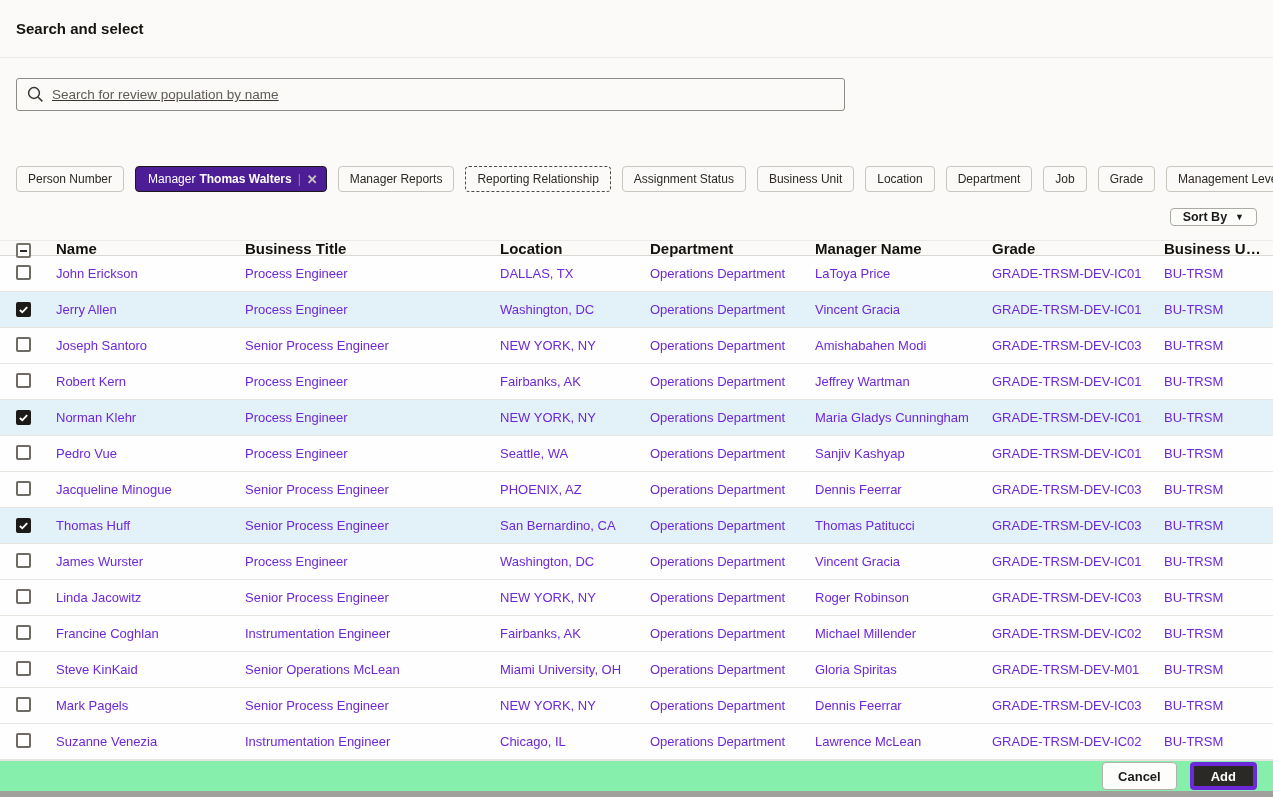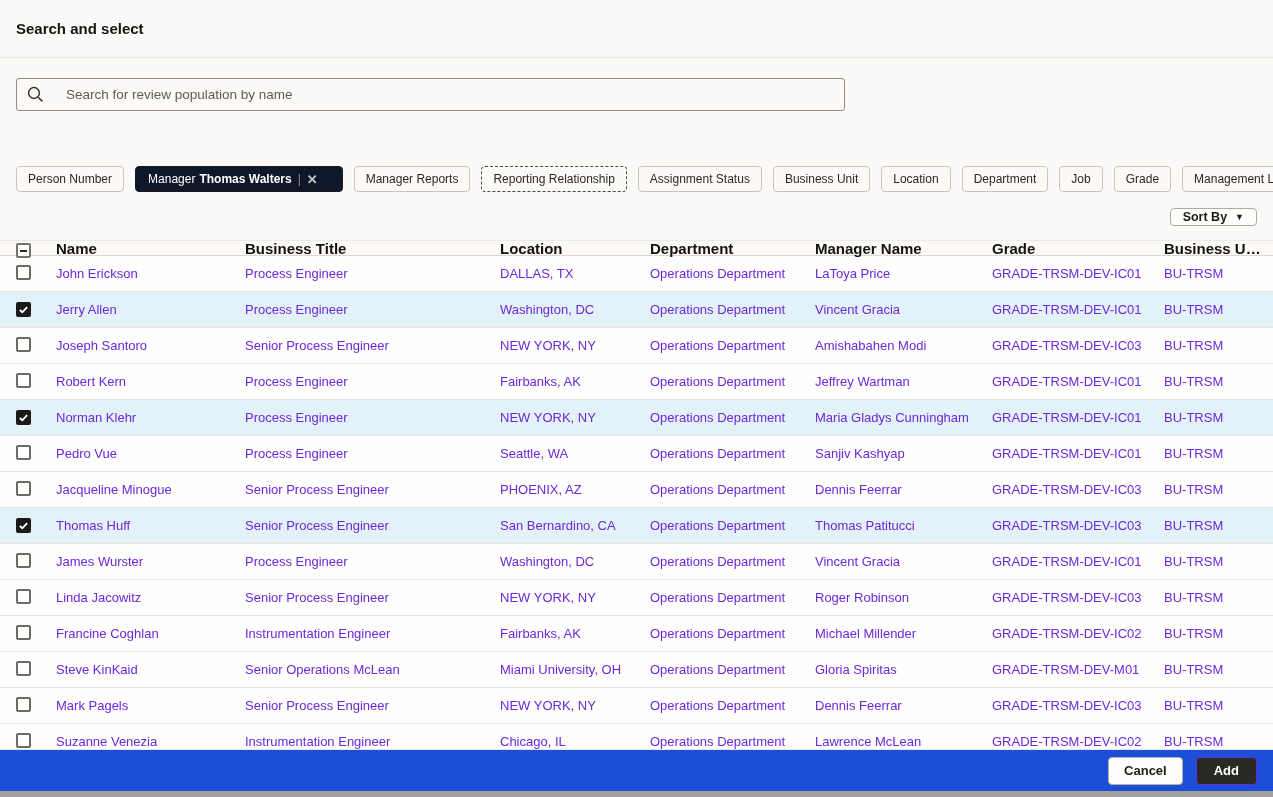--- a/index.html
+++ b/index.html
@@ -11,31 +11,31 @@
   .titlebar { height:58px; display:flex; align-items:center; padding:0 16px;
     border-bottom:1px solid #ebe9e6; }
   .titlebar h1 { font-size:15px; font-weight:bold; color:#161411; }
 
   .search-wrap { margin:20px 16px 0 16px; width:829px; height:33px;
     border:1px solid #8e8a85; border-radius:3px; background:#fbfaf8;
     display:flex; align-items:center; padding:0 10px; }
   .search-wrap svg { flex:0 0 auto; }
   .search-wrap input { border:none; outline:none; background:transparent;
     font-family:"Liberation Sans", sans-serif; font-size:13.5px; color:#3a3733;
-    margin-left:22px; width:100%; }
+    margin-left:8px; width:100%;text-decoration:underline; }
   .search-wrap input::placeholder { color:#5f5b55; opacity:1; }
 
   .chip-row { margin:7px 16px 0 16px; display:flex; align-items:center; flex-wrap:nowrap; }
   .chips { display:flex; align-items:center; gap:11px; }
   .chip { height:26px; display:inline-flex; align-items:center; padding:0 11px;
     border:1px solid #c9c5bf; border-radius:4px; background:transparent;
     font-size:12px; color:#2c2924; white-space:nowrap; cursor:pointer;margin-top:48px; }
   .chip.dashed { border:1px dashed #4d4a45; }
-  .chip.selected { background:#0f172a; border-color:#1c1a18; color:#ffffff;
-    font-weight:bold; padding:0 24px 0 12px; }
+  .chip.selected { background:#4c1d95; border-color:#1c1a18; color:#ffffff;
+    font-weight:bold; padding:0 8px 0 12px; }
   .chip.selected .chip-prefix { font-weight:normal; margin-right:4px; }
   .chip.selected .chip-sep { color:#8f8c88; font-weight:normal; margin:0 6px; }
   .chip.selected .chip-x { color:#c9c6c2; font-size:13px; font-weight:bold; cursor:pointer; }
 
   .sort-row { margin:16px 16px 0 16px; display:flex; justify-content:flex-end; }
   .sort-btn { height:18px; display:inline-flex; align-items:center; gap:8px;
     border:1px solid #adaaa4; border-radius:4px; background:#fdfdfc;
     font-size:12.5px; font-weight:bold; color:#1c1a17; padding:0 12px; cursor:pointer;
     font-family:"Liberation Sans", sans-serif; }
   .caret { font-size:9px; color:#1c1a17; }
@@ -50,27 +50,27 @@
     background:#fefefe; cursor:pointer; }
   .trow.checked { background:#e3f1f9; }
   .cell { padding-right:10px; overflow:hidden; white-space:nowrap; text-overflow:ellipsis; }
   .checkbox { width:15px; height:15px; border:2px solid #6e6a64; border-radius:2px;
     background:#fff; display:inline-flex; align-items:center; justify-content:center;
     cursor:pointer; }
   .checkbox.on { background:#1c1a18; border-color:#1c1a18; }
   .checkbox.indet { border-color:#76726c; }
   .checkbox.indet::after { content:""; width:7px; height:2px; background:#2c2924; }
 
-  .footer { position:absolute; left:0; right:0; bottom:6px; height:42px;
-    border-top:1px solid #e8e5e1; background:#1d4ed8; display:flex;
+  .footer { position:absolute; left:0; right:0; bottom:6px; height:31px;
+    border-top:1px solid #e8e5e1; background:#86efac; display:flex;
     align-items:center; justify-content:flex-end; gap:13px; padding:0 16px; }
   .btn { height:28px; border-radius:4px; font-size:13px; font-weight:bold;
     font-family:"Liberation Sans", sans-serif; cursor:pointer; }
   .btn.secondary { background:#fdfdfc; color:#1c1a17; border:1px solid #b3afa9; padding:0 15px; }
-  .btn.primary { background:#2b2926; color:#ffffff; border:1px solid #6d28d9; padding:0 17px; }
+  .btn.primary { background:#2b2926; color:#ffffff; border:4px solid #6d28d9; padding:0 17px; }
 
   .hscrollbar { position:absolute; left:0; right:0; bottom:0; height:6px; background:#a2a09d; }
 </style>
 </head>
 <body>
 
 <div class="titlebar">
   <h1>Search and select</h1>
 </div>
 

